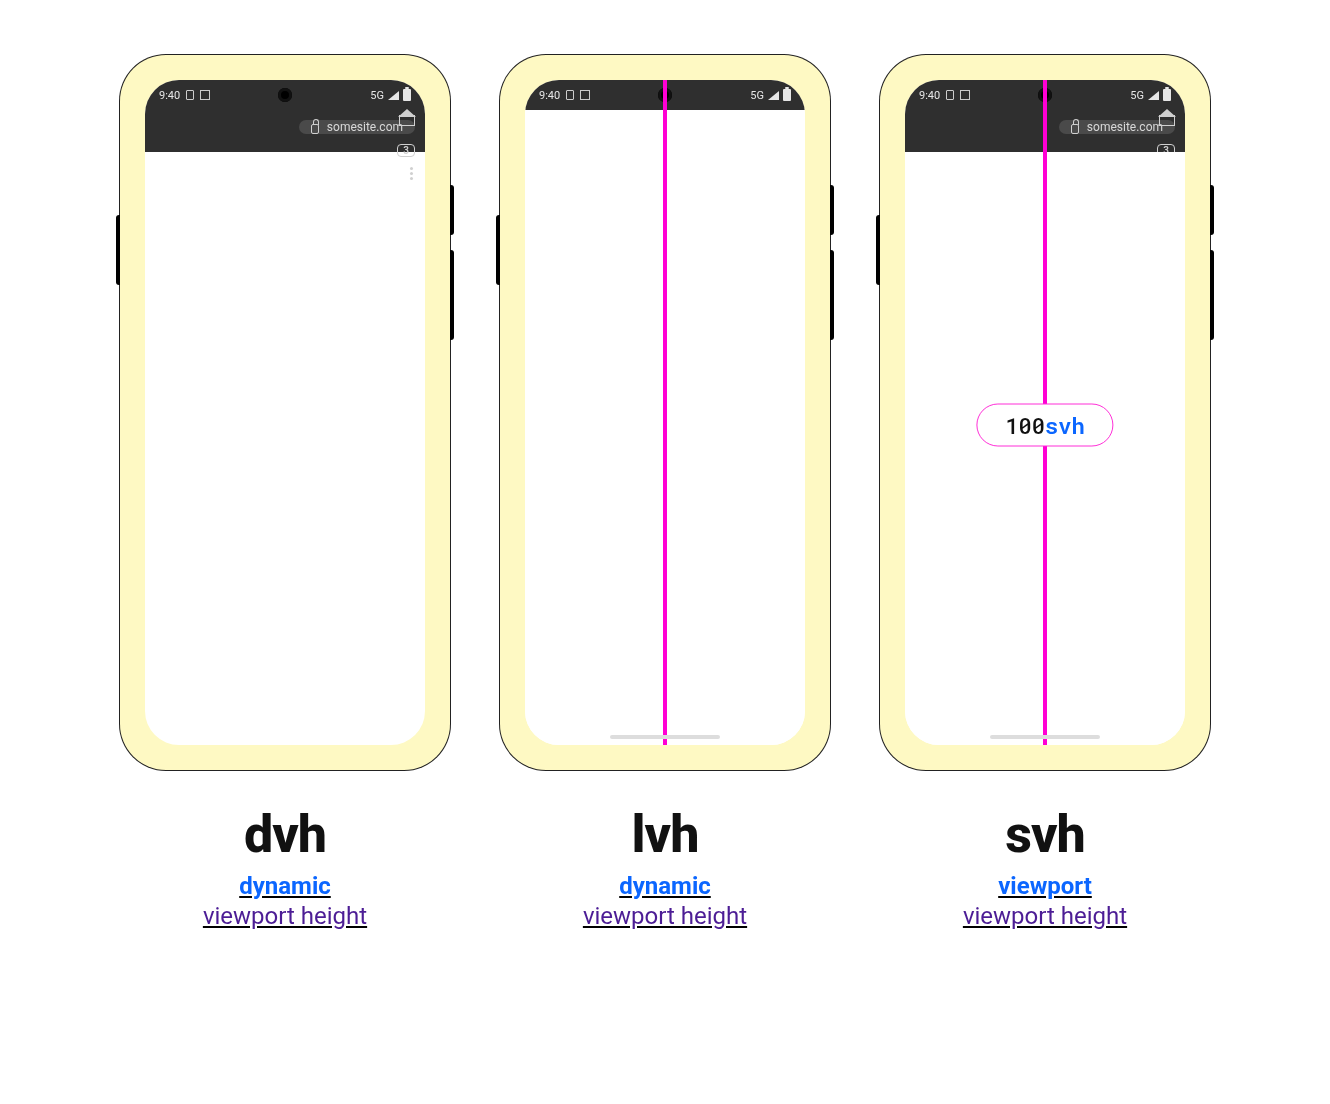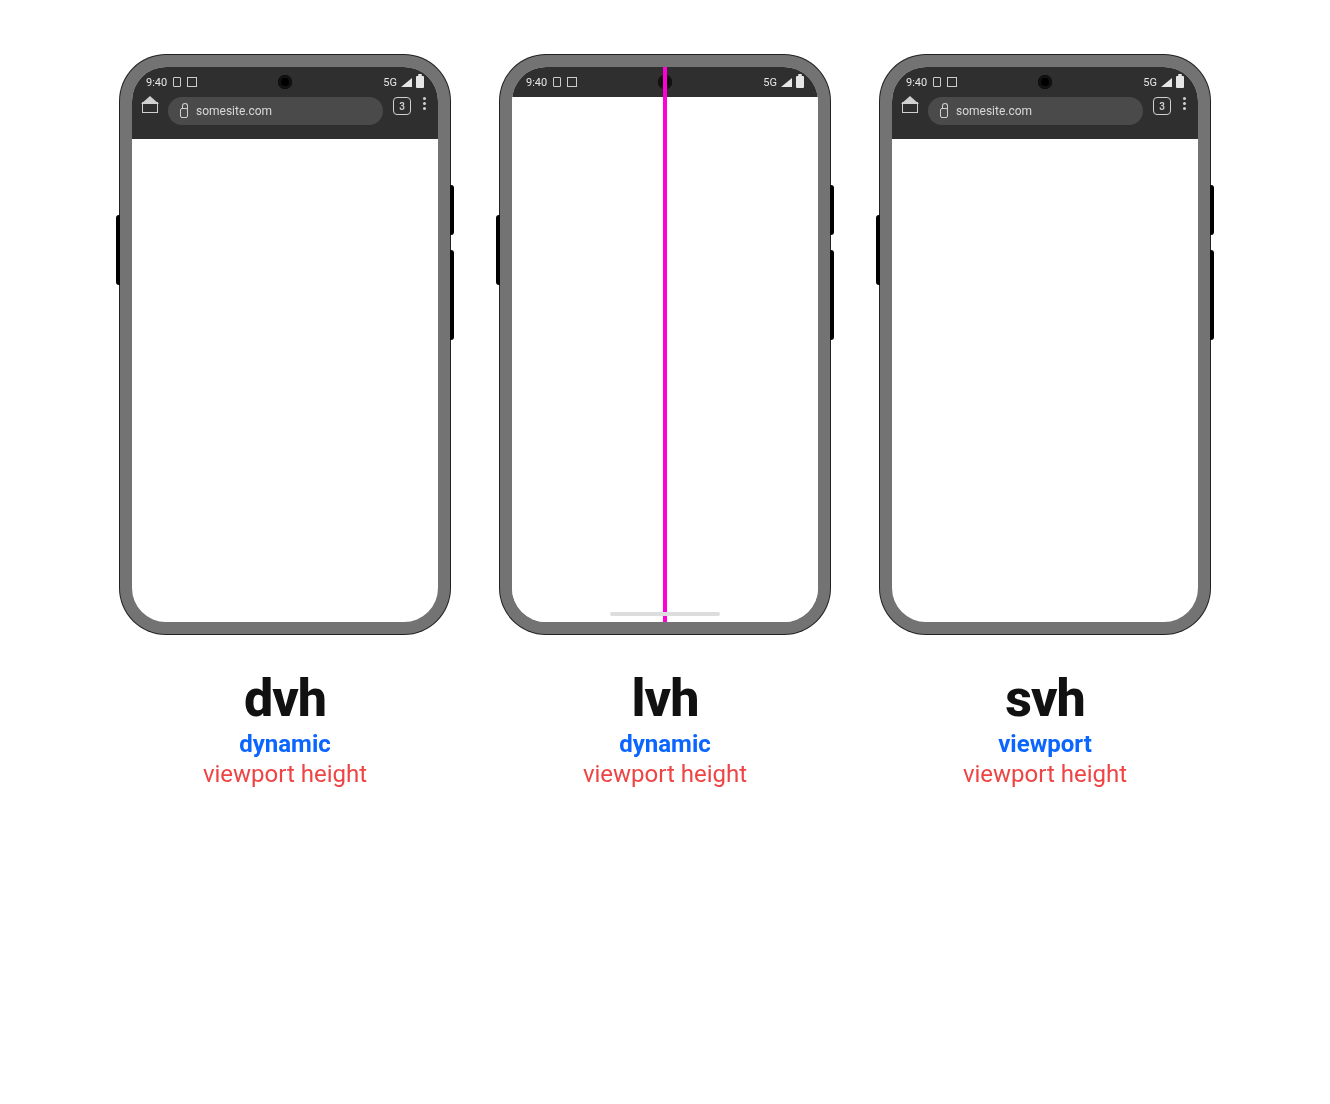--- a/index.html
+++ b/index.html
@@ -18,24 +18,24 @@
     gap: 50px;
   }
   .col {
     display: flex;
     flex-direction: column;
     align-items: center;
   }
   
   .phone {
     width: 330px;
-    height: 579px;
-    background: #737373;
+    height: 715px;
+    background: #fef9c3;
     border-radius: 46px;
-    padding: 12px;
+    padding: 25px;
     position: relative;
     box-shadow: 0 0 0 1px #222;
   }
   .phone::before, .phone::after {
     content: "";
     position: absolute;
     background: #000;
     border-radius: 3px;
   }
   
@@ -86,24 +86,25 @@
   .sb-bat {
     width:8px;height:12px;background:#e6e6e6;border-radius:1px;position:relative;
   }
   .sb-bat::before{content:"";position:absolute;top:-2px;left:2px;width:4px;height:2px;background:#e6e6e6;border-radius:1px;}
 
   
   .urlbar {
     height: 42px;
     background: #2f2f2f;
     display: flex;
-    align-items: flex-start;
+    align-items: flex-end;
     gap: 10px;
     padding: 0 10px;
     flex-shrink: 0;
+    flex-direction: column;
   }
   .home-ico {
     width:16px;height:16px;position:relative;
   }
   .home-ico::before{
     content:"";position:absolute;left:0;top:5px;width:14px;height:10px;border:1.5px solid #d0d0d0;border-top:none;
   }
   .home-ico::after{
     content:"";position:absolute;left:-1px;top:-1px;width:0;height:0;
     border-left:9px solid transparent;border-right:9px solid transparent;border-bottom:8px solid #d0d0d0;
@@ -175,23 +176,23 @@
   .gesture {
     position:absolute; bottom:6px; left:50%; transform:translateX(-50%);
     width:110px;height:4px;background:#ddd;border-radius:3px;
   }
 
   
   .caption { text-align:center; margin-top: 34px; }
   .caption .big {
     font-size: 52px; font-weight: 800; letter-spacing: -1px; color:#111;
   }
-  .caption .line2 { font-size: 24px; line-height:1.25;}
+  .caption .line2 { margin-top: 6px; font-size: 24px; line-height:1.25;text-decoration:underline;}
   .caption .kw { color:#0b66ff; font-weight:700; }
-  .caption .rest { color:#ef4444; font-weight:400; }
+  .caption .rest { color:#4c1d95; font-weight:400; }
 </style>
 </head>
 <body>
 
 <div class="row">
 
   <div class="col">
     <div class="phone">
       <span class="btn-l"></span>
         <span class="btn-r1"></span>
@@ -294,20 +295,27 @@
             <span class="lock-ico"></span>
             <span>somesite.com</span>
           </div>
           <span class="tabcount">3</span>
           <span class="kebab">
               <span></span>
               <span></span>
               <span></span>
             </span>
         </div>
+        <div class="page">
+          <div class="vline from-url"></div>
+          <div class="pill">
+            <span>100</span><span class="unit">svh</span>
+          </div>
+          <div class="gesture"></div>
+        </div>
       </div>
     </div>
     <div class="caption">
       <div class="big">svh</div>
       <div class="line2">
         <span class="kw">viewport</span><br>
         <span class="rest">viewport height</span>
       </div>
     </div>
   </div>

